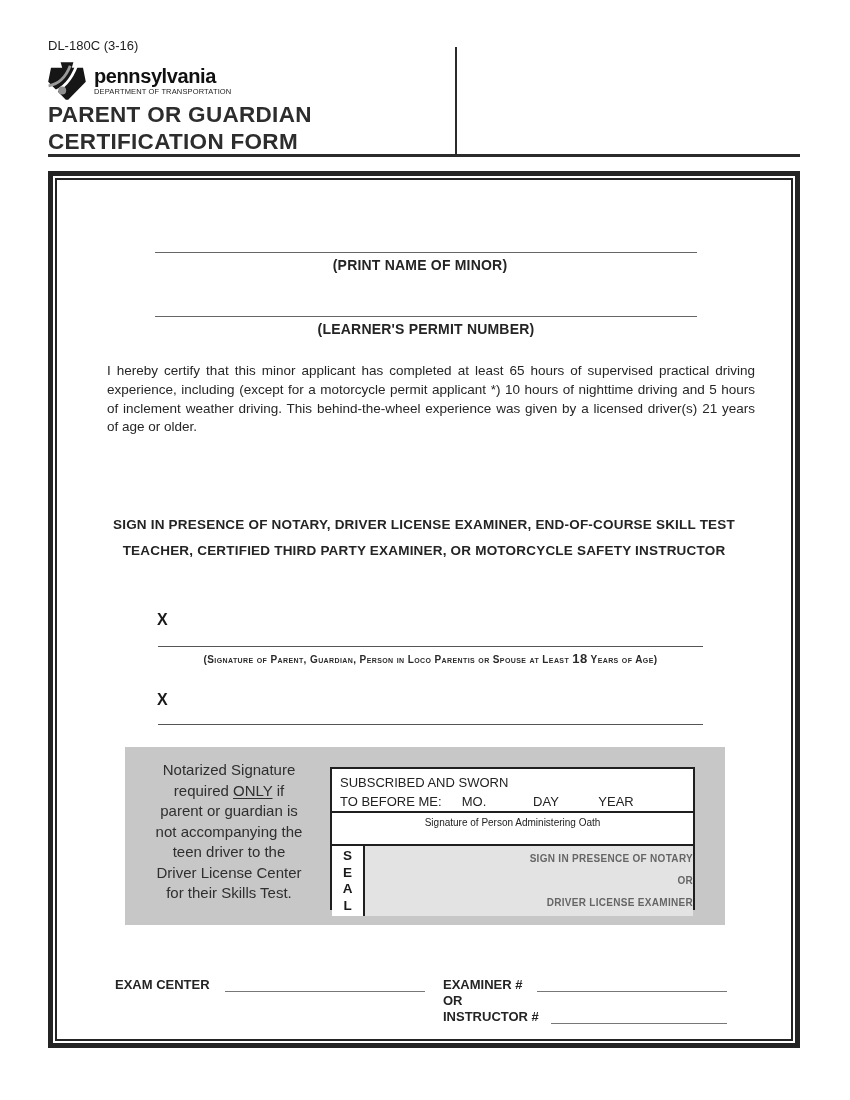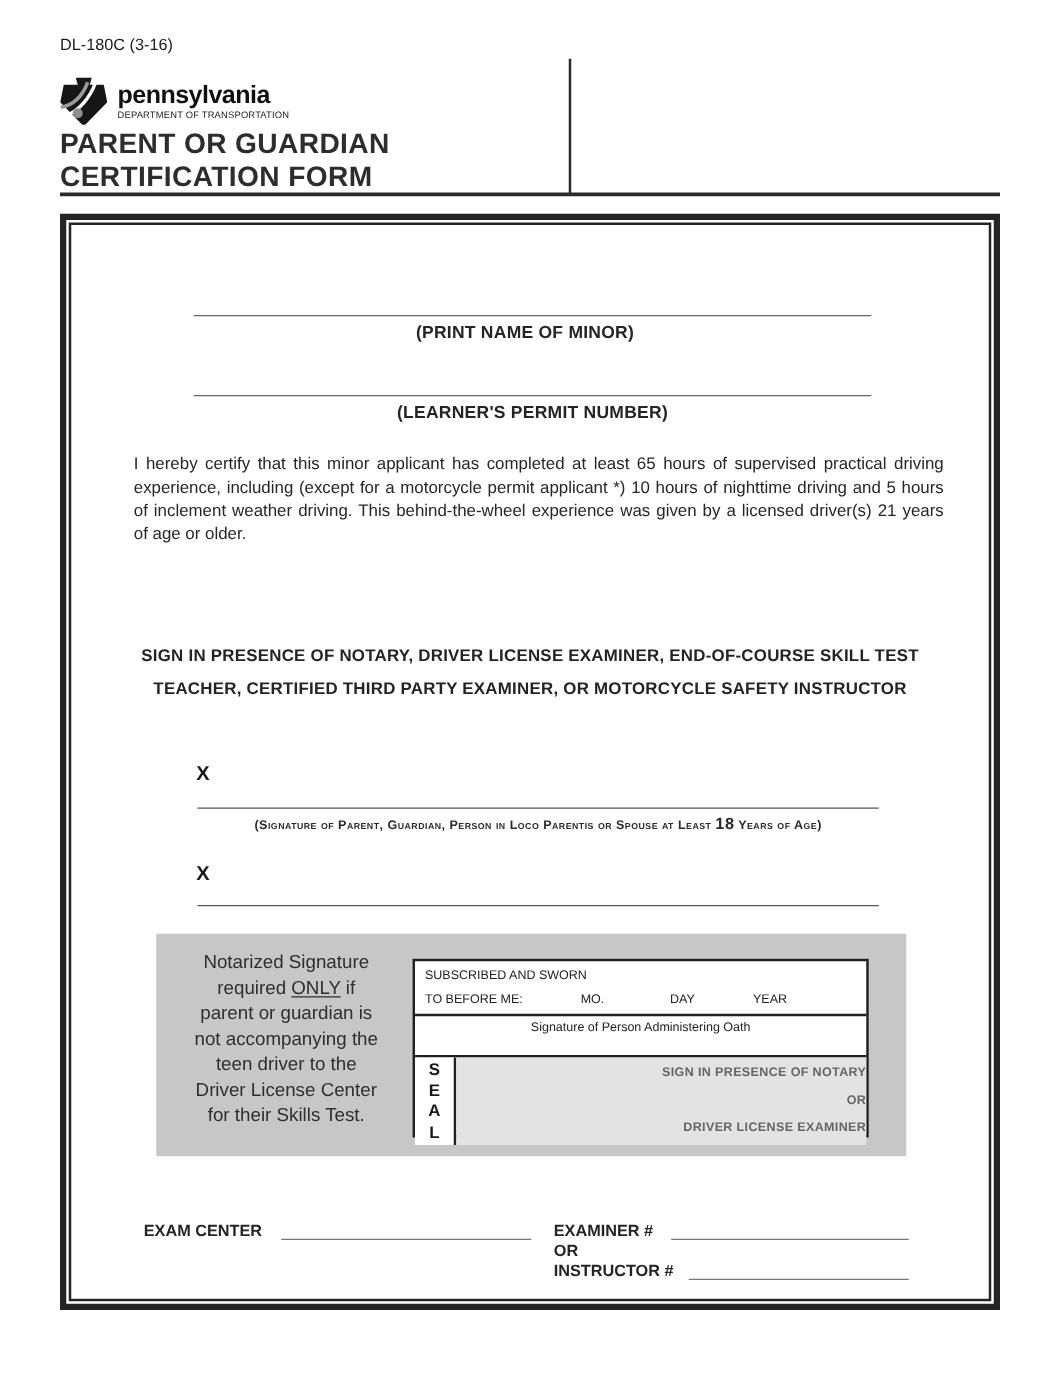--- a/index.html
+++ b/index.html
@@ -7,21 +7,21 @@
     --panel-gray:#c7c7c7;
     --sign-area-bg:#e3e3e3;
     --sign-area-text:#666666;
   }
   *{box-sizing:border-box;}
   html,body{margin:0;padding:0;background:#fff;}
   body{font-family:"Liberation Sans","DejaVu Sans",sans-serif;color:var(--ink);}
   .page{position:relative;width:850px;height:1100px;background:#fff;overflow:hidden;}
 
   
-  .form-number{position:absolute;left:48px;top:28px;font-size:13px;color:#1c1c1c;}
+  .form-number{position:absolute;left:48px;top:38px;font-size:13px;color:#1c1c1c;}
   .logo{position:absolute;left:46px;top:61px;display:flex;align-items:flex-start;gap:6px;}
   .logo svg{width:42px;height:40px;display:block;}
   .logo-text{padding-top:7px;}
   .logo-wordmark{font-size:20px;font-weight:bold;letter-spacing:-0.4px;line-height:17px;color:#101010;}
   .logo-department{font-size:7.5px;letter-spacing:0.15px;color:#222;margin-top:2px;}
   .page-title{position:absolute;left:48px;top:101px;font-size:22.5px;font-weight:bold;
               line-height:27px;color:#2d2d2d;letter-spacing:0.3px;}
   .header-vline{position:absolute;left:455px;top:47px;width:2px;height:108px;background:#2b2b2b;}
   .header-rule{position:absolute;left:48px;top:154px;width:752px;height:2.5px;background:#2b2b2b;}
 
@@ -44,21 +44,21 @@
   .sig-caption .age-number{font-size:13px;font-variant:normal;}
 
   
   .notary-panel{position:absolute;left:72px;top:571px;width:600px;height:178px;background:var(--panel-gray);}
   .notary-note{position:absolute;left:5px;top:13px;width:198px;text-align:center;
                font-size:15px;line-height:20.5px;color:#2f2f2f;}
   .notary-note .u{text-decoration:underline;text-underline-offset:2px;}
 
   .notary-box{position:absolute;left:205px;top:20px;width:365px;height:143px;
               border:2px solid #1f1f1f;background:#fff;}
-  .nb-row1{position:relative;height:44px;border-bottom:2px solid #1f1f1f;font-size:10px;color:#222;}
+  .nb-row1{position:relative;height:44px;border-bottom:2px solid #1f1f1f;font-size:13px;color:#222;}
   .nb-row1 .sworn1{position:absolute;left:8px;top:6px;}
   .nb-row1 .sworn2{position:absolute;left:8px;top:25px;}
   .nb-col{position:absolute;top:25px;text-align:center;}
   .nb-col.mo{left:118px;width:48px;}
   .nb-col.day{left:192px;width:44px;}
   .nb-col.year{left:258px;width:52px;}
   .nb-row2{height:33px;border-bottom:2px solid #1f1f1f;line-height:20px;text-align:center;
            font-size:10px;color:#222;}
   .nb-row3{display:flex;height:70px;}
   .seal-col{width:33px;border-right:2px solid #1f1f1f;background:#fff;text-align:center;

